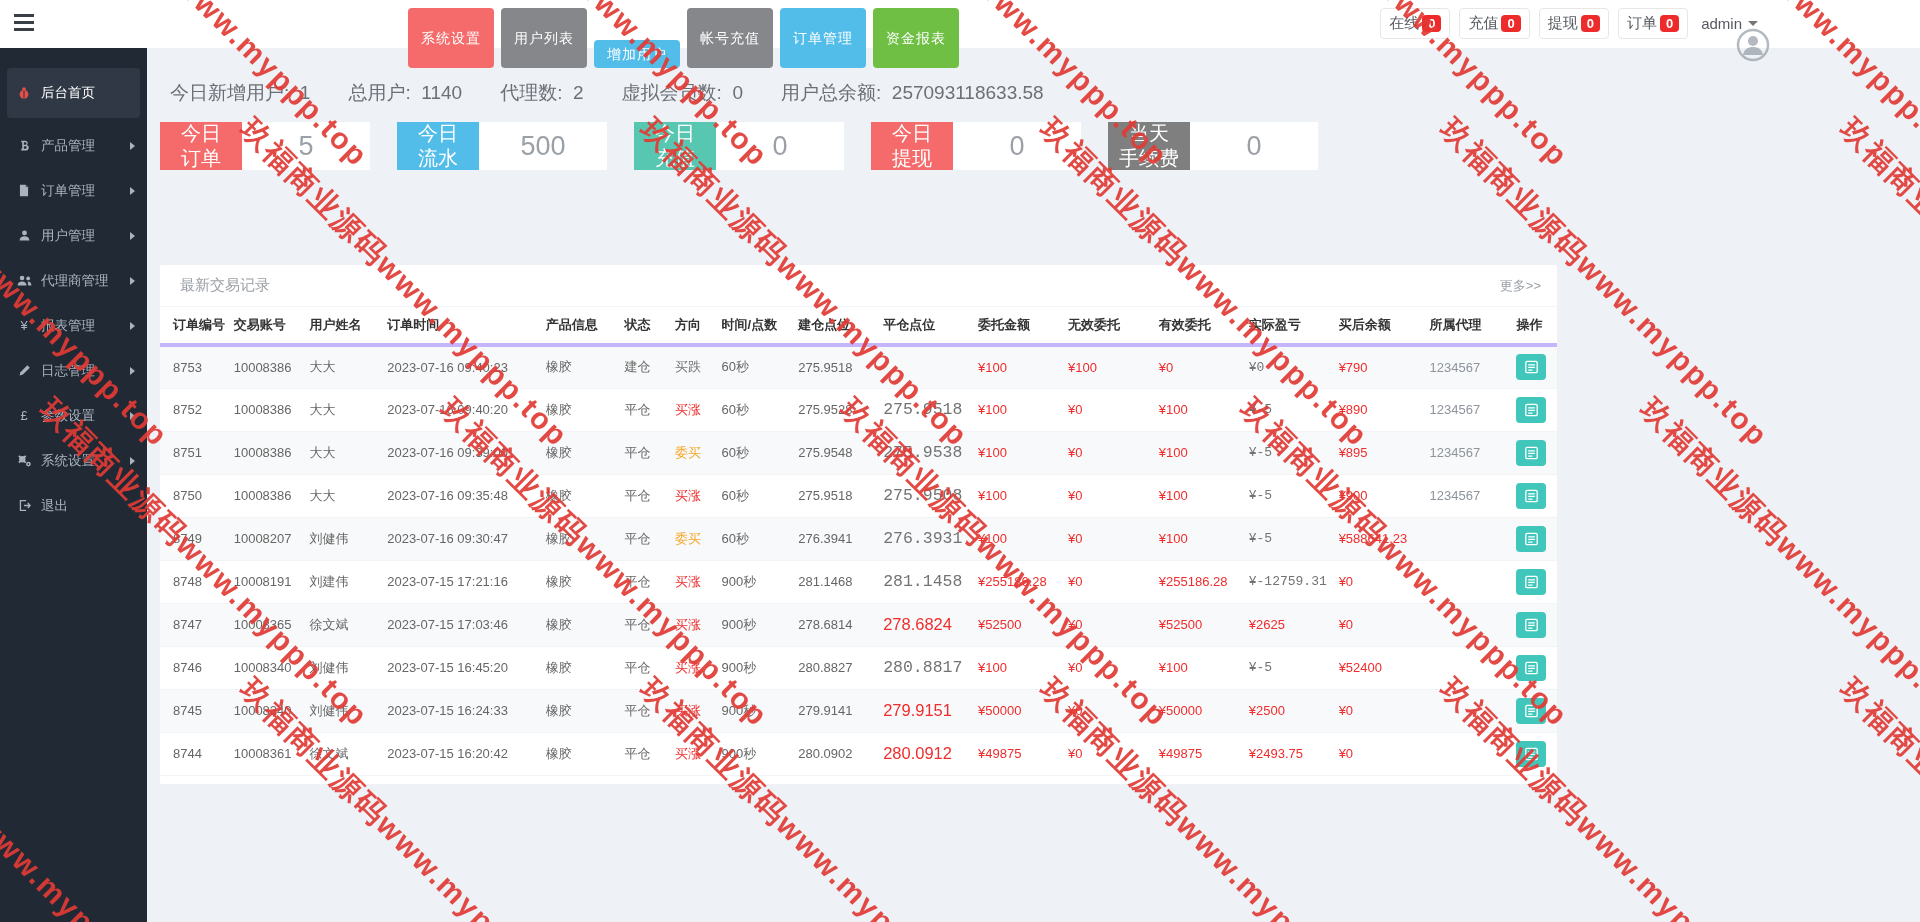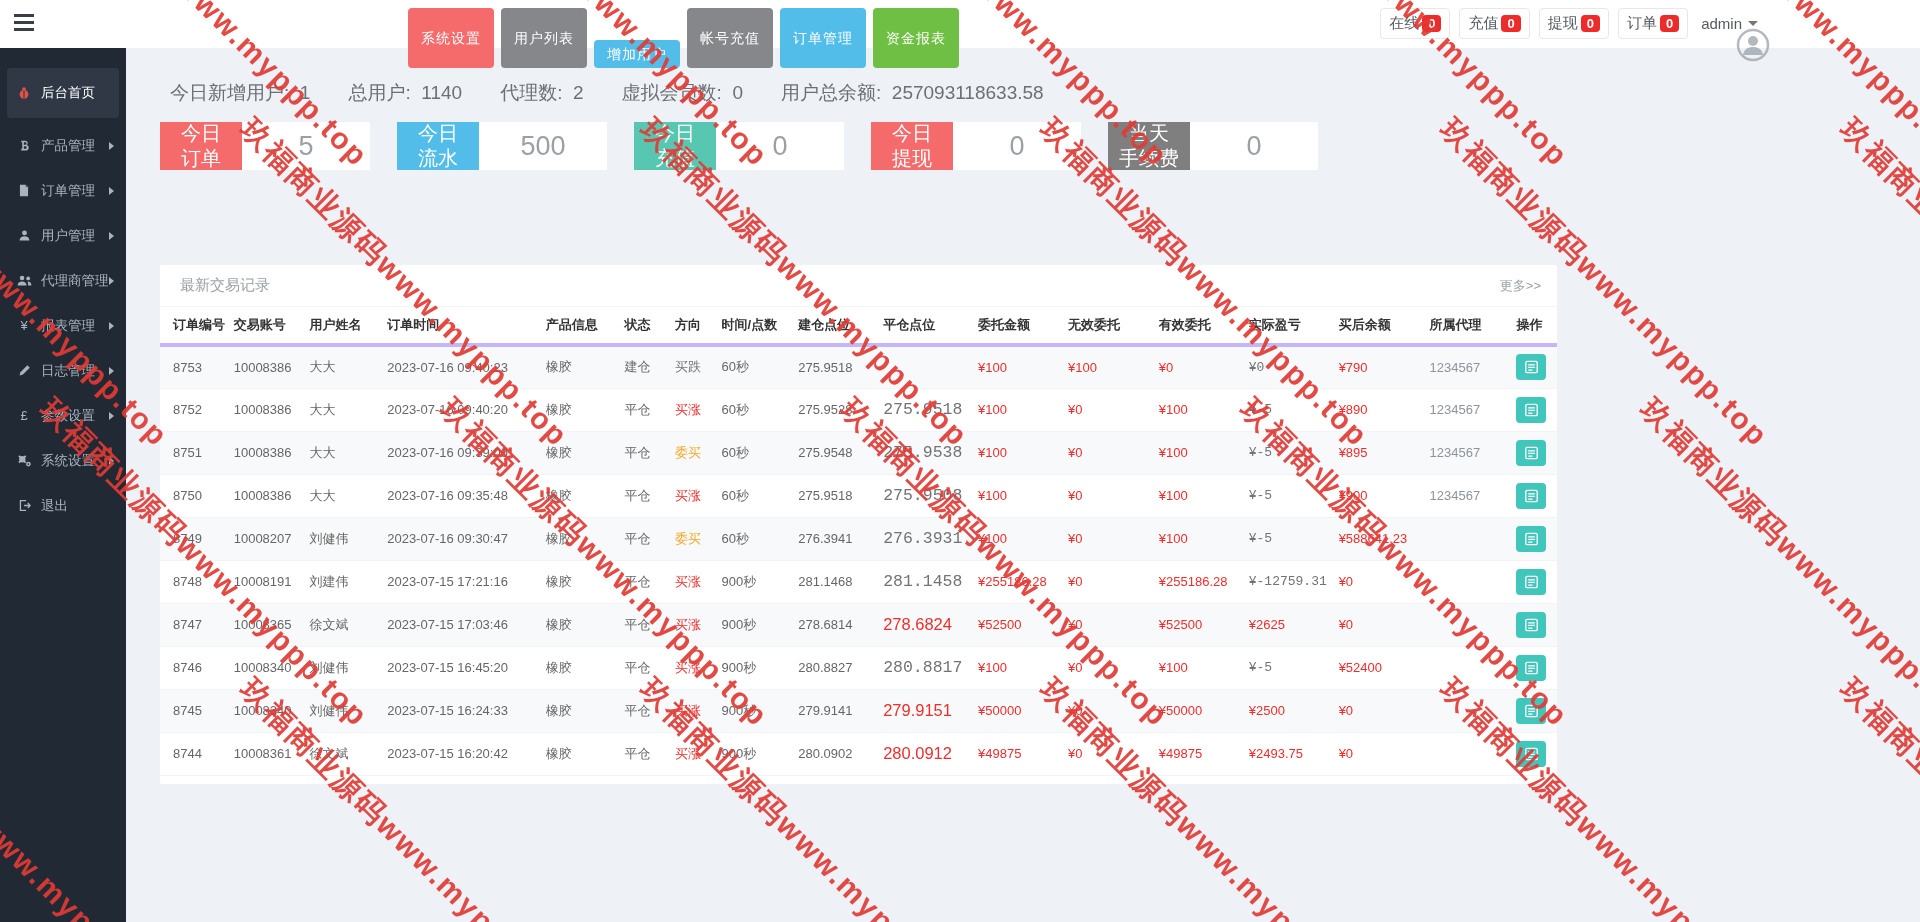--- a/index.html
+++ b/index.html
@@ -18,21 +18,21 @@
   .right-zone { position:absolute; right:158px; top:8px; display:flex; align-items:center; gap:9px; }
   .badge-box { background:#fff; border:1px solid #e7e7e7; border-radius:4px; padding:5px 8px; display:flex;
                align-items:center; font-size:15px; color:#55595f; cursor:pointer; }
   .badge-count { background:#ee2b2b; color:#fff; border-radius:4px; font-size:13px; font-weight:bold;
                  padding:2px 6px; margin-left:3px; line-height:1; }
   .admin-box { display:flex; align-items:center; gap:6px; font-size:15px; color:#55595f; cursor:pointer; padding:6px 4px; }
   .caret-down { width:0; height:0; border-left:5px solid transparent; border-right:5px solid transparent;
                 border-top:5px solid #777; }
   .avatar-float { position:absolute; right:150px; top:28px; opacity:.75; }
   
-  .sidebar { position:absolute; left:0; top:48px; width:126px; height:874px; background:#212a34; z-index:4; }
+  .sidebar { position:absolute; left:0; top:48px; width:147px; height:874px; background:#212a34; z-index:4; }
   .side-menu { padding-top:20px; }
   .side-item { height:45px; display:flex; align-items:center; padding:0 10px 0 15px; color:#aab4be;
                font-size:13.5px; cursor:pointer; position:relative; }
   .side-item .ic { width:18px; margin-right:8px; display:flex; justify-content:center; align-items:center;
                    font-size:13px; color:#aab4be; }
   .side-item.active { background:#2f3844; border-radius:4px; margin:0 7px 5px 7px; padding-left:8px; height:50px; color:#fff; }
   .arrow-right { position:absolute; right:12px; width:0; height:0; border-top:4px solid transparent;
                  border-bottom:4px solid transparent; border-left:5px solid #aab4be; }
   
   .content { position:absolute; left:147px; top:48px; width:1773px; height:874px; }

